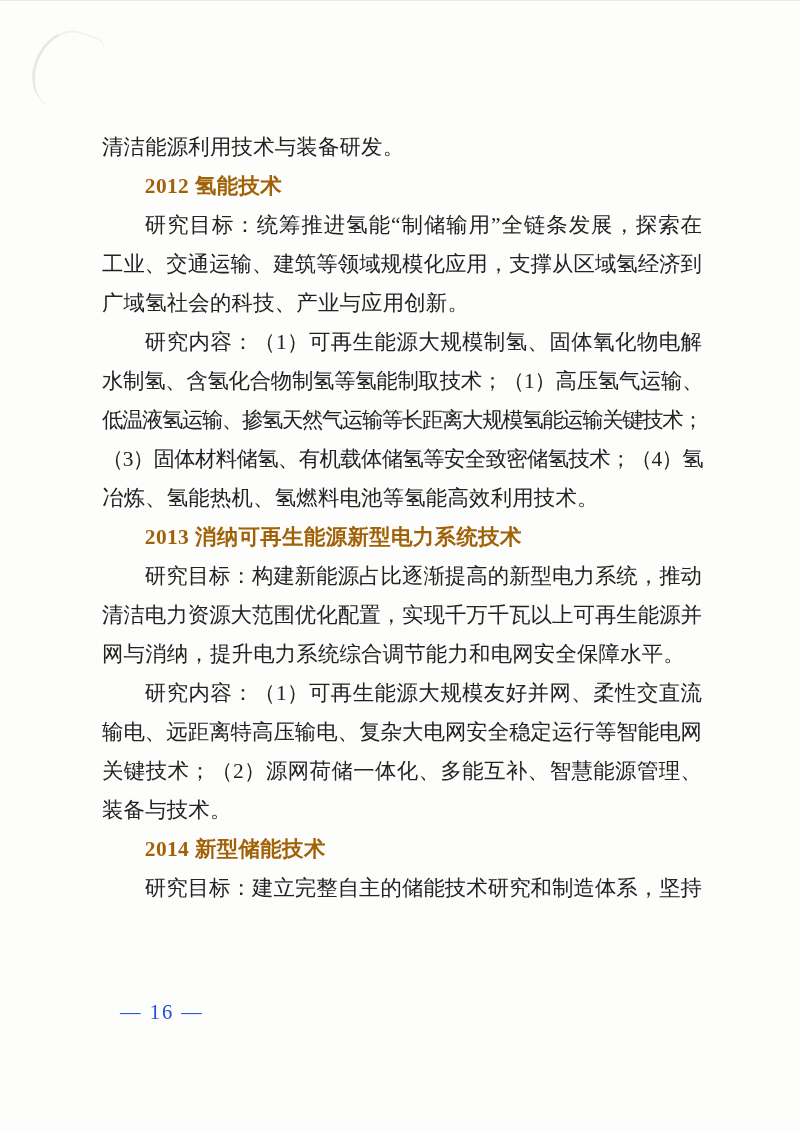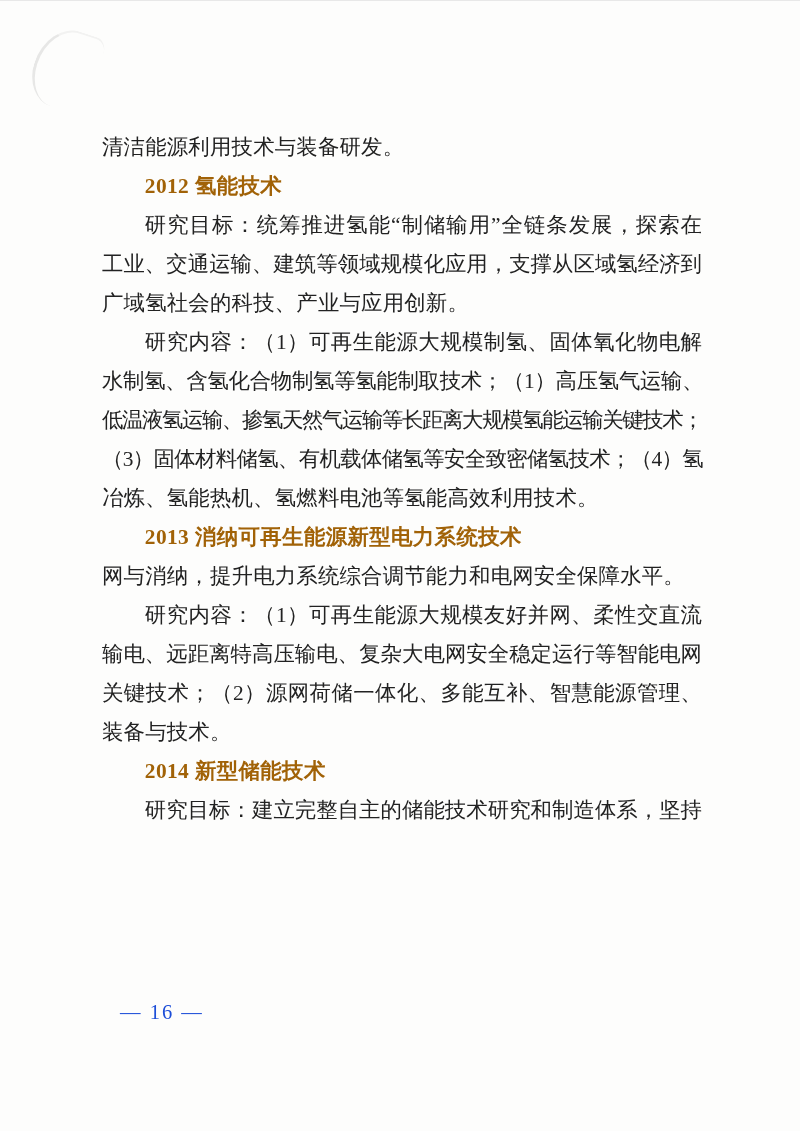--- a/index.html
+++ b/index.html
@@ -84,20 +84,22 @@
       <div class="line heading indent">2012 氢能技术</div>
       <div class="line body jfull indent">研究目标：统筹推进氢能“制储输用”全链条发展，探索在</div>
       <div class="line body jfull">工业、交通运输、建筑等领域规模化应用，支撑从区域氢经济到</div>
       <div class="line body">广域氢社会的科技、产业与应用创新。</div>
       <div class="line body jfull indent">研究内容：（1）可再生能源大规模制氢、固体氧化物电解</div>
       <div class="line body jfull tight">水制氢、含氢化合物制氢等氢能制取技术；（1）高压氢气运输、</div>
       <div class="line body jfull tight">低温液氢运输、掺氢天然气运输等长距离大规模氢能运输关键技术；</div>
       <div class="line body jfull tight">（3）固体材料储氢、有机载体储氢等安全致密储氢技术；（4）氢</div>
       <div class="line body">冶炼、氢能热机、氢燃料电池等氢能高效利用技术。</div>
       <div class="line heading indent">2013 消纳可再生能源新型电力系统技术</div>
+      <div class="line body jfull indent">研究目标：构建新能源占比逐渐提高的新型电力系统，推动</div>
+      <div class="line body jfull">清洁电力资源大范围优化配置，实现千万千瓦以上可再生能源并</div>
       <div class="line body">网与消纳，提升电力系统综合调节能力和电网安全保障水平。</div>
       <div class="line body jfull indent">研究内容：（1）可再生能源大规模友好并网、柔性交直流</div>
       <div class="line body jfull">输电、远距离特高压输电、复杂大电网安全稳定运行等智能电网</div>
       <div class="line body jfull">关键技术；（2）源网荷储一体化、多能互补、智慧能源管理、</div>
       <div class="line body">装备与技术。</div>
       <div class="line heading indent">2014 新型储能技术</div>
       <div class="line body jfull indent">研究目标：建立完整自主的储能技术研究和制造体系，坚持</div>
     </main>
 
   <footer class="pagefooter">

